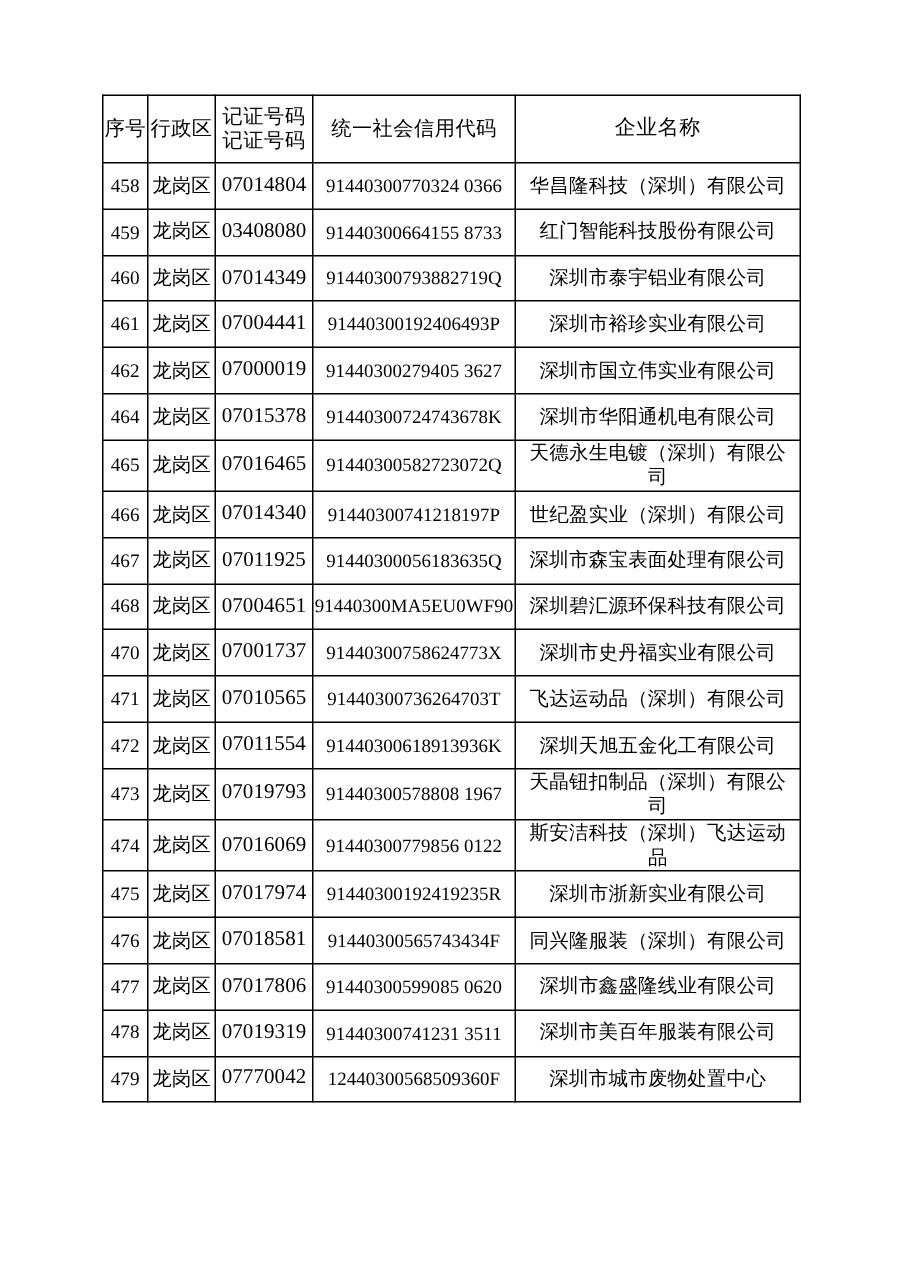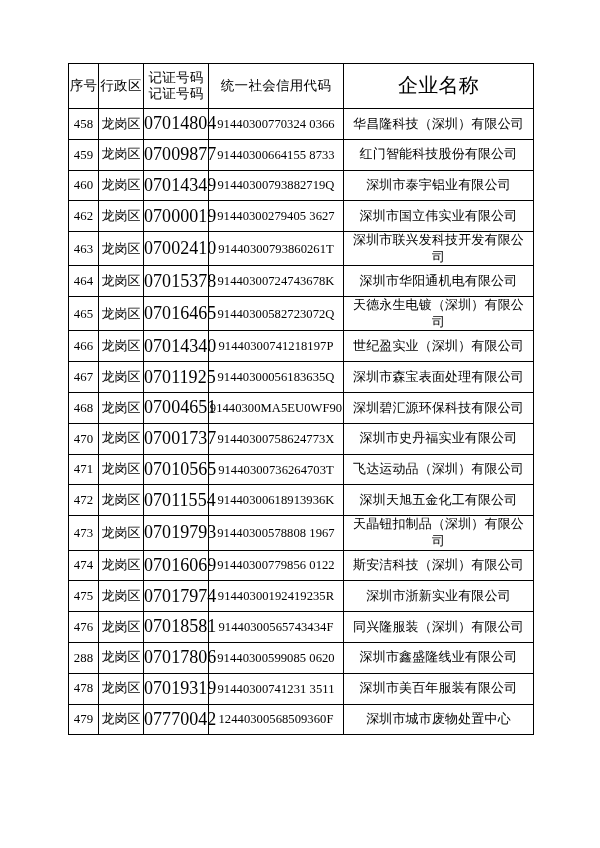--- a/index.html
+++ b/index.html
@@ -53,41 +53,41 @@
     line-height: 1.28;
   }
 
   thead th {
     height: 44px;
     font-size: 13.5px;
     letter-spacing: 0.3px;
     padding: 2px 2px;
   }
   thead th.h-name {
-    font-size: 20px;
+    font-size: 14px;
   }
   .hdr-two-line {
     display: block;
     line-height: 1.22;
   }
 
   tbody td {
     height: 29.8px;
     font-size: 12.6px;
   }
 
   tbody td.cell-seq {
     font-size: 12.8px;
     letter-spacing: 0.1px;
   }
   tbody td.cell-district {
     font-size: 13px;
   }
   tbody td.cell-regno {
-    font-size: 18px;
+    font-size: 14px;
     letter-spacing: 0.05px;
   }
   tbody td.cell-credit {
     font-size: 12.6px;
     letter-spacing: 0.05px;
   }
   tbody td.cell-name {
     font-size: 13px;
     letter-spacing: 0.15px;
     padding: 0 3px;
@@ -122,46 +122,46 @@
           <tr>
             <td class="cell-seq">458</td>
             <td class="cell-district">龙岗区</td>
             <td class="cell-regno">07014804</td>
             <td class="cell-credit">91440300770324 0366</td>
             <td class="cell-name">华昌隆科技（深圳）有限公司</td>
           </tr>
           <tr>
             <td class="cell-seq">459</td>
             <td class="cell-district">龙岗区</td>
-            <td class="cell-regno">07009877</td>
+            <td class="cell-regno">03408080</td>
             <td class="cell-credit">91440300664155 8733</td>
             <td class="cell-name">红门智能科技股份有限公司</td>
           </tr>
           <tr>
             <td class="cell-seq">460</td>
             <td class="cell-district">龙岗区</td>
             <td class="cell-regno">07014349</td>
             <td class="cell-credit">91440300793882719Q</td>
             <td class="cell-name">深圳市泰宇铝业有限公司</td>
           </tr>
           <tr>
+            <td class="cell-seq">461</td>
+            <td class="cell-district">龙岗区</td>
+            <td class="cell-regno">07004441</td>
+            <td class="cell-credit">91440300192406493P</td>
+            <td class="cell-name">深圳市裕珍实业有限公司</td>
+          </tr>
+          <tr>
             <td class="cell-seq">462</td>
             <td class="cell-district">龙岗区</td>
             <td class="cell-regno">07000019</td>
             <td class="cell-credit">91440300279405 3627</td>
             <td class="cell-name">深圳市国立伟实业有限公司</td>
           </tr>
           <tr>
-            <td class="cell-seq">463</td>
-            <td class="cell-district">龙岗区</td>
-            <td class="cell-regno">07002410</td>
-            <td class="cell-credit">91440300793860261T</td>
-            <td class="cell-name">深圳市联兴发科技开发有限公司</td>
-          </tr>
-          <tr>
             <td class="cell-seq">464</td>
             <td class="cell-district">龙岗区</td>
             <td class="cell-regno">07015378</td>
             <td class="cell-credit">91440300724743678K</td>
             <td class="cell-name">深圳市华阳通机电有限公司</td>
           </tr>
           <tr>
             <td class="cell-seq">465</td>
             <td class="cell-district">龙岗区</td>
             <td class="cell-regno">07016465</td>
@@ -215,38 +215,38 @@
             <td class="cell-district">龙岗区</td>
             <td class="cell-regno">07019793</td>
             <td class="cell-credit">91440300578808 1967</td>
             <td class="cell-name">天晶钮扣制品（深圳）有限公司</td>
           </tr>
           <tr>
             <td class="cell-seq">474</td>
             <td class="cell-district">龙岗区</td>
             <td class="cell-regno">07016069</td>
             <td class="cell-credit">91440300779856 0122</td>
-            <td class="cell-name">斯安洁科技（深圳）有限公司</td>
+            <td class="cell-name">斯安洁科技（深圳）飞达运动品</td>
           </tr>
           <tr>
             <td class="cell-seq">475</td>
             <td class="cell-district">龙岗区</td>
             <td class="cell-regno">07017974</td>
             <td class="cell-credit">91440300192419235R</td>
             <td class="cell-name">深圳市浙新实业有限公司</td>
           </tr>
           <tr>
             <td class="cell-seq">476</td>
             <td class="cell-district">龙岗区</td>
             <td class="cell-regno">07018581</td>
             <td class="cell-credit">91440300565743434F</td>
             <td class="cell-name">同兴隆服装（深圳）有限公司</td>
           </tr>
           <tr>
-            <td class="cell-seq">288</td>
+            <td class="cell-seq">477</td>
             <td class="cell-district">龙岗区</td>
             <td class="cell-regno">07017806</td>
             <td class="cell-credit">91440300599085 0620</td>
             <td class="cell-name">深圳市鑫盛隆线业有限公司</td>
           </tr>
           <tr>
             <td class="cell-seq">478</td>
             <td class="cell-district">龙岗区</td>
             <td class="cell-regno">07019319</td>
             <td class="cell-credit">91440300741231 3511</td>

